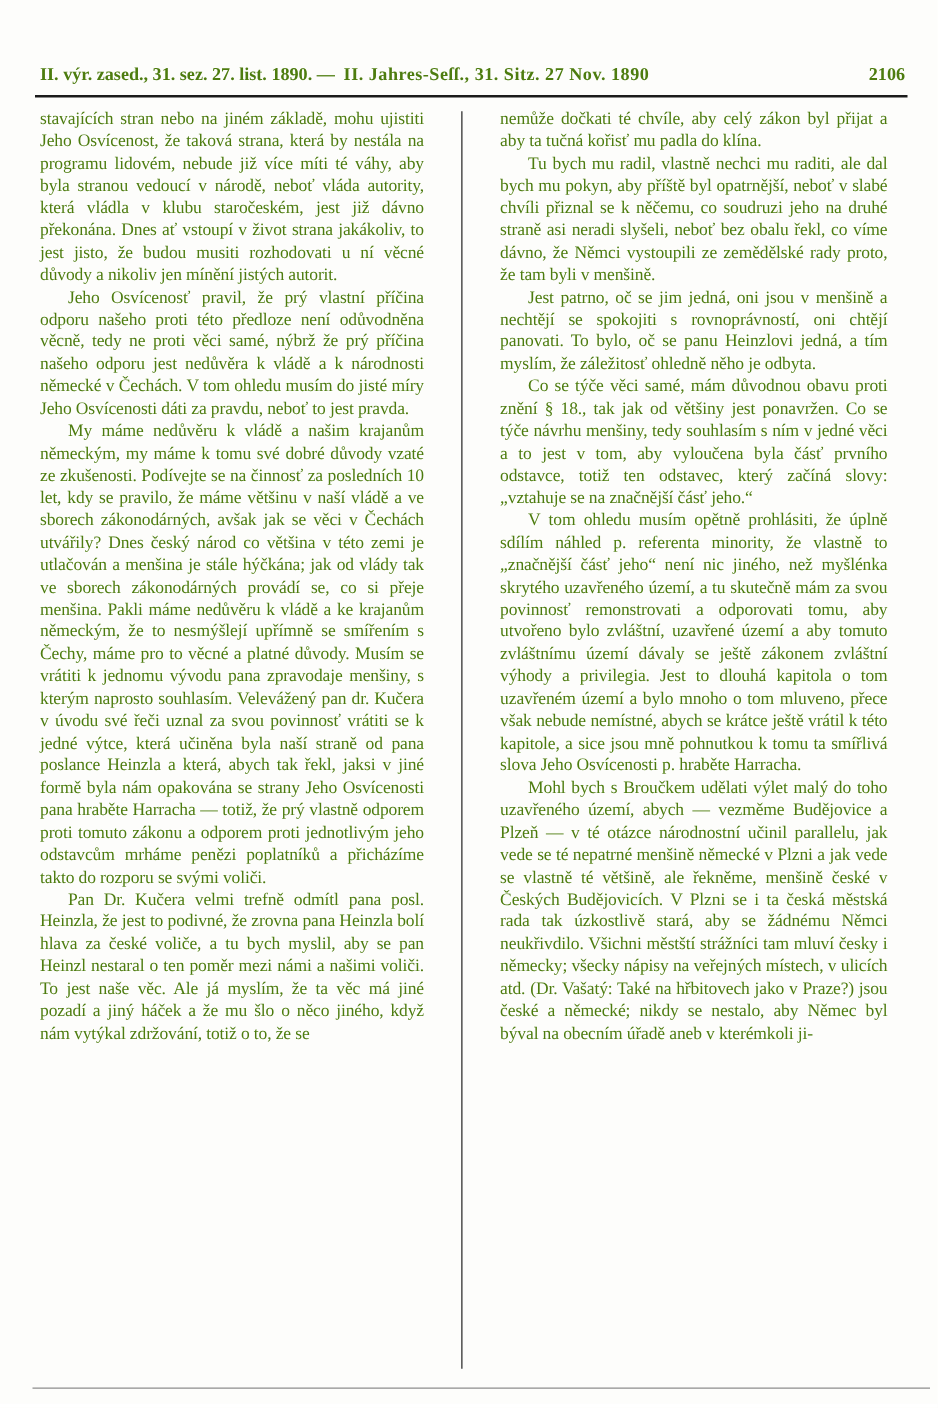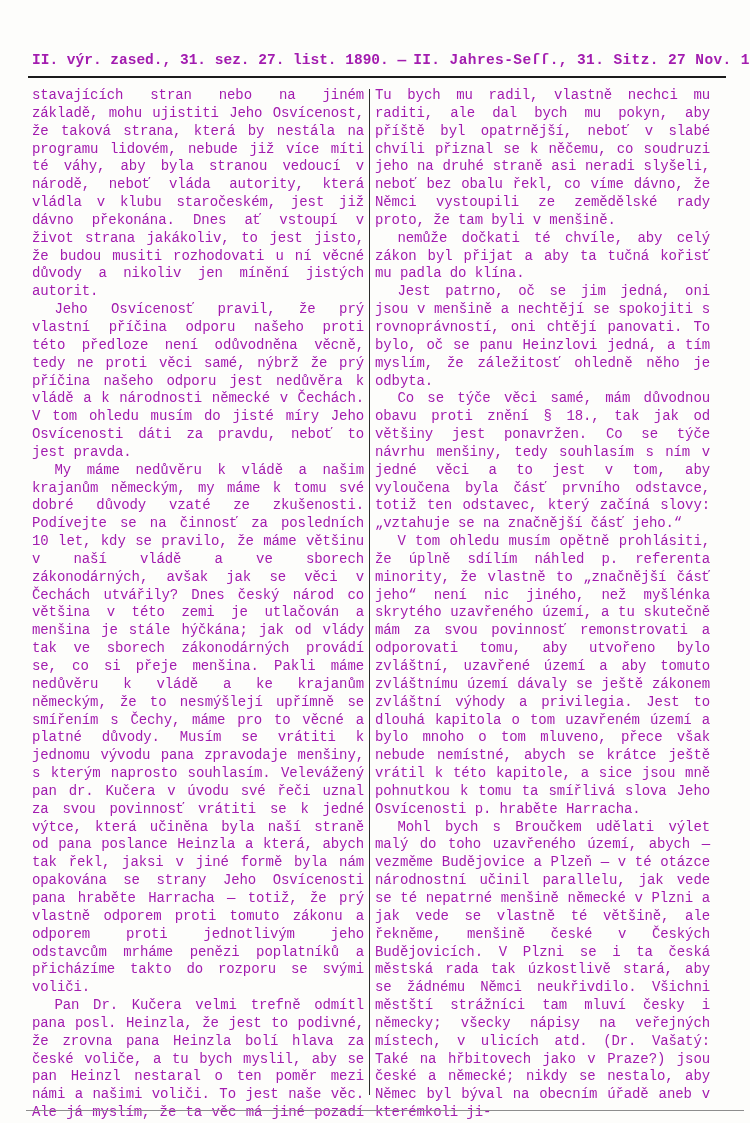--- a/index.html
+++ b/index.html
@@ -1,37 +1,38 @@
 <!DOCTYPE html>
 <html lang="cs"><head>
 <meta charset="utf-8">
 <style>
   * { margin:0; padding:0; box-sizing:border-box; }
   html, body { width:750px; height:1126px; }
   body { background:#ffffff; }
   .page {
     position:relative; width:750px; height:1123px;
-    background:#fdfdfb; color:#a21caf;
-    font-family:Liberation Mono, monospace;
+    background:#fdfdfb; color:#4d7c0f;
+    font-family:Liberation Serif, serif;
     overflow:hidden;
   }
   .header {
     position:absolute; top:52px; left:32px; right:26px;
     display:flex; justify-content:space-between; align-items:baseline;
     font-size:14.5px; font-weight:bold; white-space:nowrap;
   }
   .header-left { display:flex; gap:7px; }
   .fraktur { letter-spacing:0.4px; }
   .header-rule {
     position:absolute; top:76px; left:28px; right:24px;
     height:2px; background:#1b1b1b;
   }
   .columns {
     position:absolute; top:87px; left:32px; right:40px;
     display:flex;
+    gap:25px;
   }
   .column {
     text-align:justify; font-size:14px; line-height:17.85px;
     letter-spacing:-0.1px;
   }
   .column.left  { width:338px; }
   .column.right { width:341px; }
   .col-divider {
     width:1px; background:#2b2b2b; margin:2px 5px 0 5px; height:1006px;
   }
@@ -62,22 +63,22 @@
     <div class="column left">
       <p>stavajících stran nebo na jiném základě, mohu ujistiti Jeho Osvícenost, že taková strana, která by nestála na programu lidovém, nebude již více míti té váhy, aby byla stranou vedoucí v národě, neboť vláda autority, která vládla v klubu staročeském, jest již dávno překonána. Dnes ať vstoupí v život strana jakákoliv, to jest jisto, že budou musiti rozhodovati u ní věcné důvody a nikoliv jen mínění jistých autorit.</p>
       <p>Jeho Osvícenosť pravil, že prý vlastní příčina odporu našeho proti této předloze není odůvodněna věcně, tedy ne proti věci samé, nýbrž že prý příčina našeho odporu jest nedůvěra k vládě a k národnosti německé v Čechách. V tom ohledu musím do jisté míry Jeho Osvícenosti dáti za pravdu, neboť to jest pravda.</p>
       <p>My máme nedůvěru k vládě a našim krajanům německým, my máme k tomu své dobré důvody vzaté ze zkušenosti. Podívejte se na činnosť za posledních 10 let, kdy se pravilo, že máme většinu v naší vládě a ve sborech zákonodárných, avšak jak se věci v Čechách utvářily? Dnes český národ co většina v této zemi je utlačován a menšina je stále hýčkána; jak od vlády tak ve sborech zákonodárných provádí se, co si přeje menšina. Pakli máme nedůvěru k vládě a ke krajanům německým, že to nesmýšlejí upřímně se smířením s Čechy, máme pro to věcné a platné důvody. Musím se vrátiti k jednomu vývodu pana zpravodaje menšiny, s kterým naprosto souhlasím. Velevážený pan dr. Kučera v úvodu své řeči uznal za svou povinnosť vrátiti se k jedné výtce, která učiněna byla naší straně od pana poslance Heinzla a která, abych tak řekl, jaksi v jiné formě byla nám opakována se strany Jeho Osvícenosti pana hraběte Harracha — totiž, že prý vlastně odporem proti tomuto zákonu a odporem proti jednotlivým jeho odstavcům mrháme penězi poplatníků a přicházíme takto do rozporu se svými voliči.</p>
       <p>Pan Dr. Kučera velmi trefně odmítl pana posl. Heinzla, že jest to podivné, že zrovna pana Heinzla bolí hlava za české voliče, a tu bych myslil, aby se pan Heinzl nestaral o ten poměr mezi námi a našimi voliči. To jest naše věc. Ale já myslím, že ta věc má jiné pozadí a jiný háček a že mu šlo o něco jiného, když nám vytýkal zdržování, totiž o to, že se</p>
     </div>
 
     <div class="col-divider"></div>
 
     <div class="column right">
+      <p>nemůže dočkati té chvíle, aby celý zákon byl přijat a aby ta tučná kořisť mu padla do klína.</p>
       <p>Tu bych mu radil, vlastně nechci mu raditi, ale dal bych mu pokyn, aby příště byl opatrnější, neboť v slabé chvíli přiznal se k něčemu, co soudruzi jeho na druhé straně asi neradi slyšeli, neboť bez obalu řekl, co víme dávno, že Němci vystoupili ze zemědělské rady proto, že tam byli v menšině.</p>
-      <p>nemůže dočkati té chvíle, aby celý zákon byl přijat a aby ta tučná kořisť mu padla do klína.</p>
       <p>Jest patrno, oč se jim jedná, oni jsou v menšině a nechtějí se spokojiti s rovnoprávností, oni chtějí panovati. To bylo, oč se panu Heinzlovi jedná, a tím myslím, že záležitosť ohledně něho je odbyta.</p>
       <p>Co se týče věci samé, mám důvodnou obavu proti znění § 18., tak jak od většiny jest ponavržen. Co se týče návrhu menšiny, tedy souhlasím s ním v jedné věci a to jest v tom, aby vyloučena byla čásť prvního odstavce, totiž ten odstavec, který začíná slovy: „vztahuje se na značnější čásť jeho.“</p>
       <p>V tom ohledu musím opětně prohlásiti, že úplně sdílím náhled p. referenta minority, že vlastně to „značnější čásť jeho“ není nic jiného, než myšlénka skrytého uzavřeného území, a tu skutečně mám za svou povinnosť remonstrovati a odporovati tomu, aby utvořeno bylo zvláštní, uzavřené území a aby tomuto zvláštnímu území dávaly se ještě zákonem zvláštní výhody a privilegia. Jest to dlouhá kapitola o tom uzavřeném území a bylo mnoho o tom mluveno, přece však nebude nemístné, abych se krátce ještě vrátil k této kapitole, a sice jsou mně pohnutkou k tomu ta smířlivá slova Jeho Osvícenosti p. hraběte Harracha.</p>
       <p>Mohl bych s Broučkem udělati výlet malý do toho uzavřeného území, abych — vezměme Budějovice a Plzeň — v té otázce národnostní učinil parallelu, jak vede se té nepatrné menšině německé v Plzni a jak vede se vlastně té většině, ale řekněme, menšině české v Českých Budějovicích. V Plzni se i ta česká městská rada tak úzkostlivě stará, aby se žádnému Němci neukřivdilo. Všichni městští strážníci tam mluví česky i německy; všecky nápisy na veřejných místech, v ulicích atd. (Dr. Vašatý: Také na hřbitovech jako v Praze?) jsou české a německé; nikdy se nestalo, aby Němec byl býval na obecním úřadě aneb v kterémkoli ji-</p>
     </div>
 
   </div>
 
   <div class="bottom-rule"></div>
 

